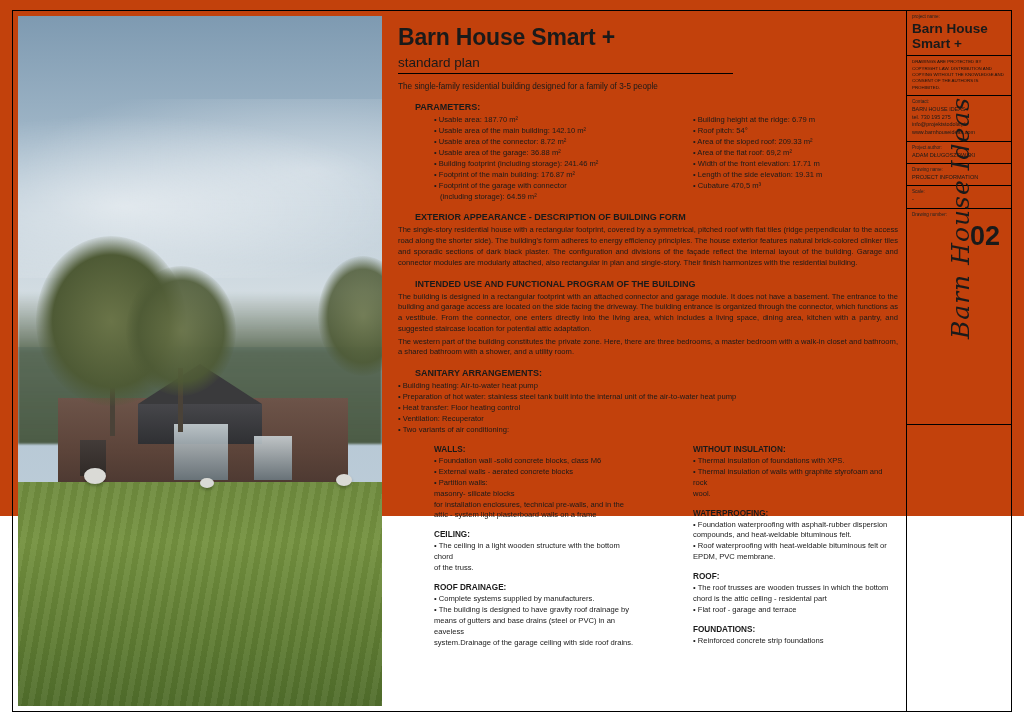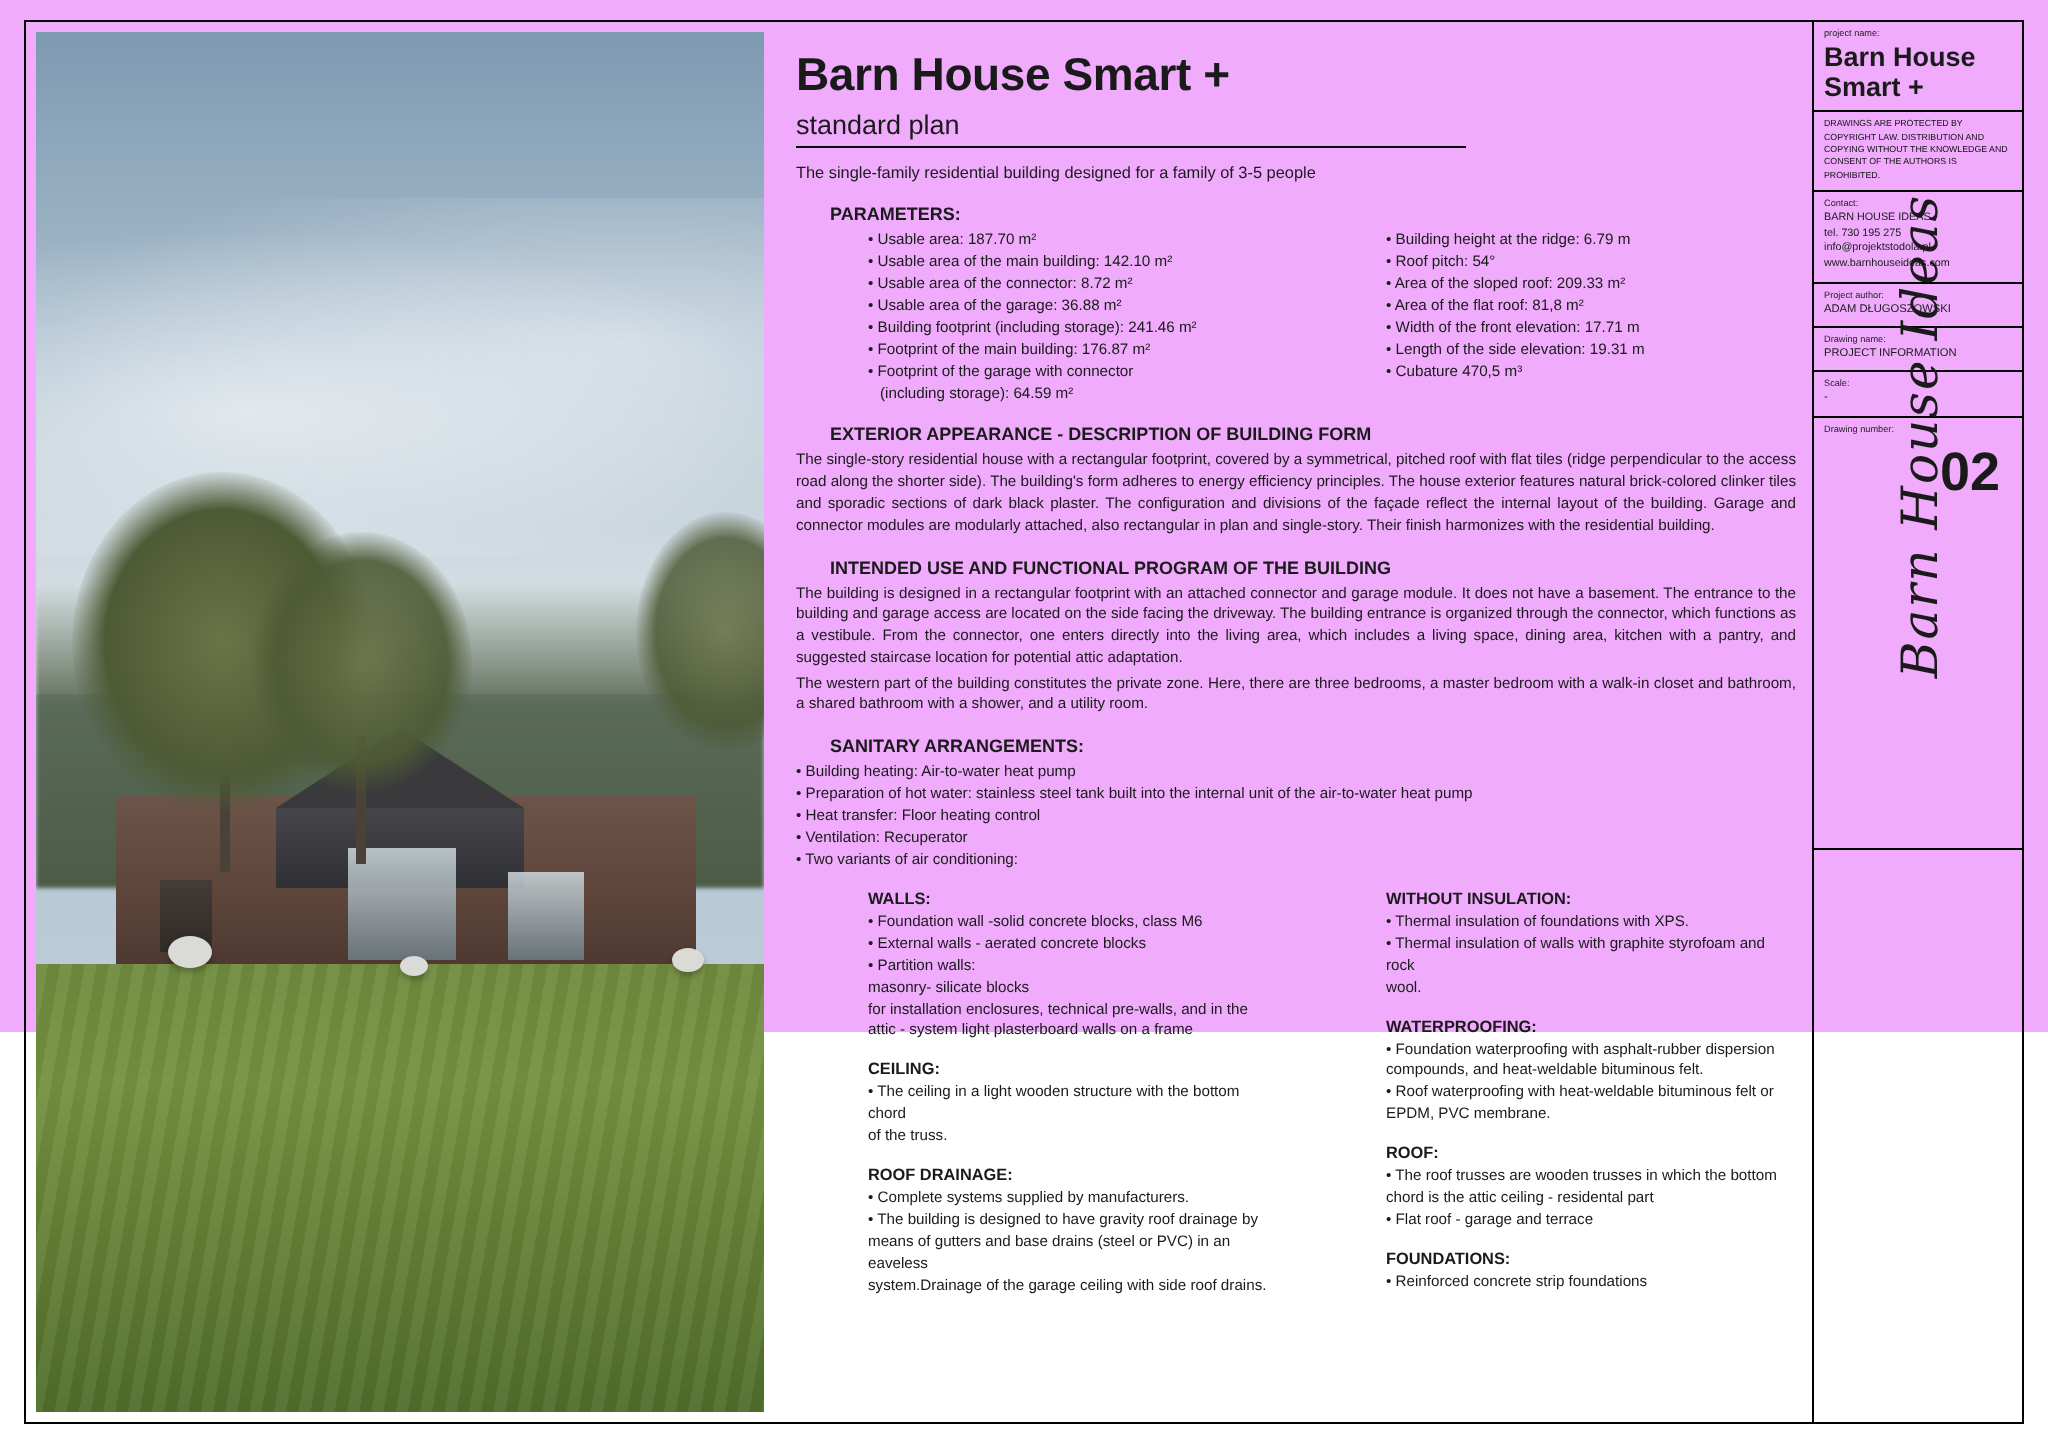--- a/index.html
+++ b/index.html
@@ -12,21 +12,21 @@
     height: 724px;
     font-family: "Liberation Sans", sans-serif;
     color: #1a1a1a;
     overflow: hidden;
   }
   .sheet {
     position: absolute;
     left: 0; top: 0;
     width: 1024px;
     height: 516px;
-    background: #f0abfc;
+    background: #c2410c;
   }
   .frame {
     position: absolute;
     left: 12px; top: 10px;
     width: 1000px;
     height: 702px;
     border: 1px solid #000;
     box-sizing: border-box;
   }
 
@@ -274,21 +274,21 @@
           <li>Footprint of the main building: 176.87 m²</li>
           <li>Footprint of the garage with connector</li>
         </ul>
         <div class="plain indent">(including storage): 64.59 m²</div>
       </div>
       <div>
         <ul class="bul">
           <li>Building height at the ridge: 6.79 m</li>
           <li>Roof pitch: 54°</li>
           <li>Area of the sloped roof: 209.33 m²</li>
-          <li>Area of the flat roof: 81,8 m²</li>
+          <li>Area of the flat roof: 69,2 m²</li>
           <li>Width of the front elevation: 17.71 m</li>
           <li>Length of the side elevation: 19.31 m</li>
           <li>Cubature 470,5 m³</li>
         </ul>
       </div>
     </div>
 
     <div class="sec-head">EXTERIOR APPEARANCE - DESCRIPTION OF BUILDING FORM</div>
     <p class="body">The single-story residential house with a rectangular footprint, covered by a symmetrical, pitched roof with flat tiles (ridge perpendicular to the access road along the shorter side). The building's form adheres to energy efficiency principles. The house exterior features natural brick-colored clinker tiles and sporadic sections of dark black plaster. The configuration and divisions of the façade reflect the internal layout of the building. Garage and connector modules are modularly attached, also rectangular in plan and single-story. Their finish harmonizes with the residential building.</p>
 

